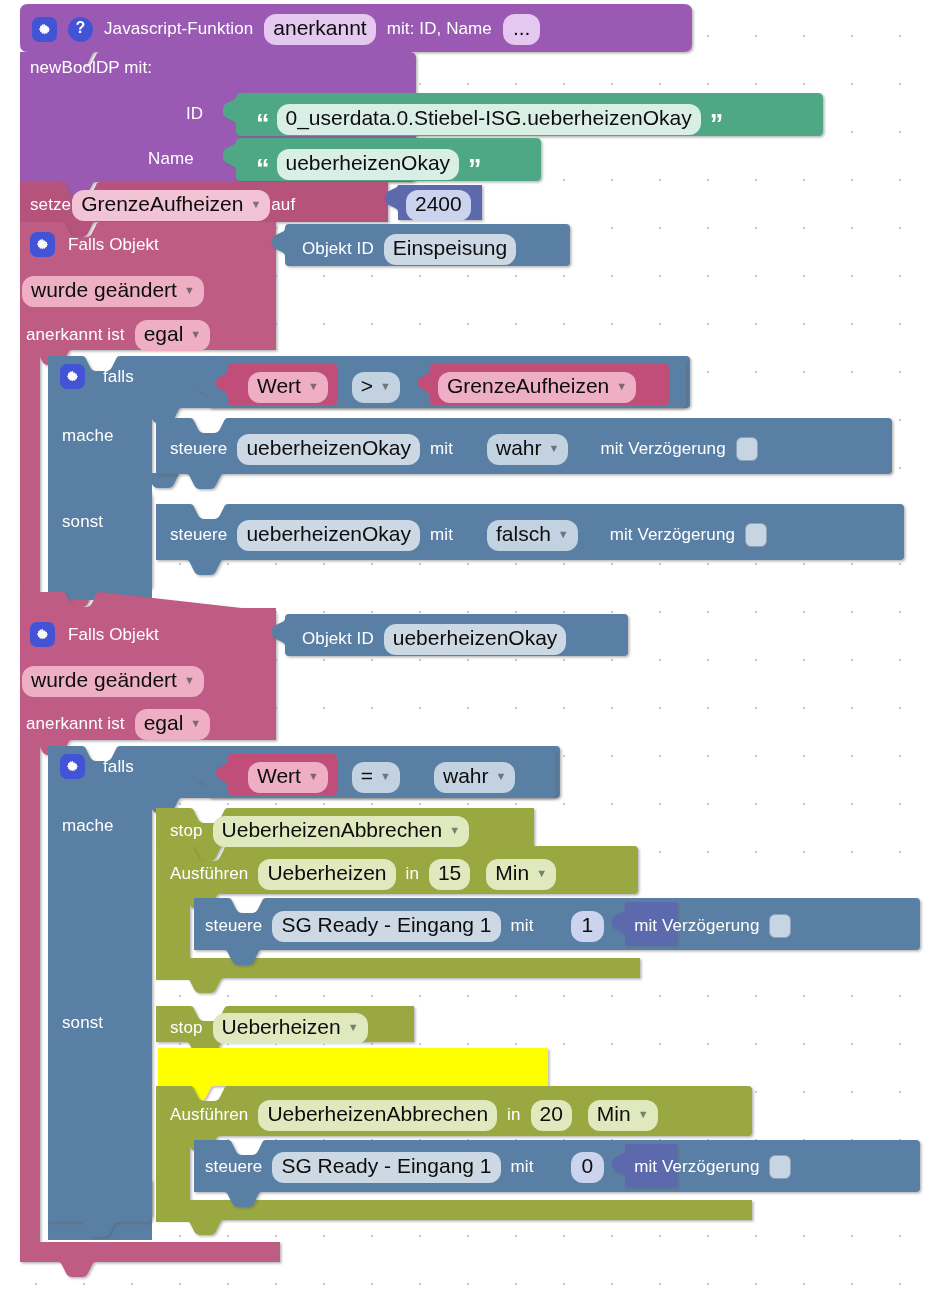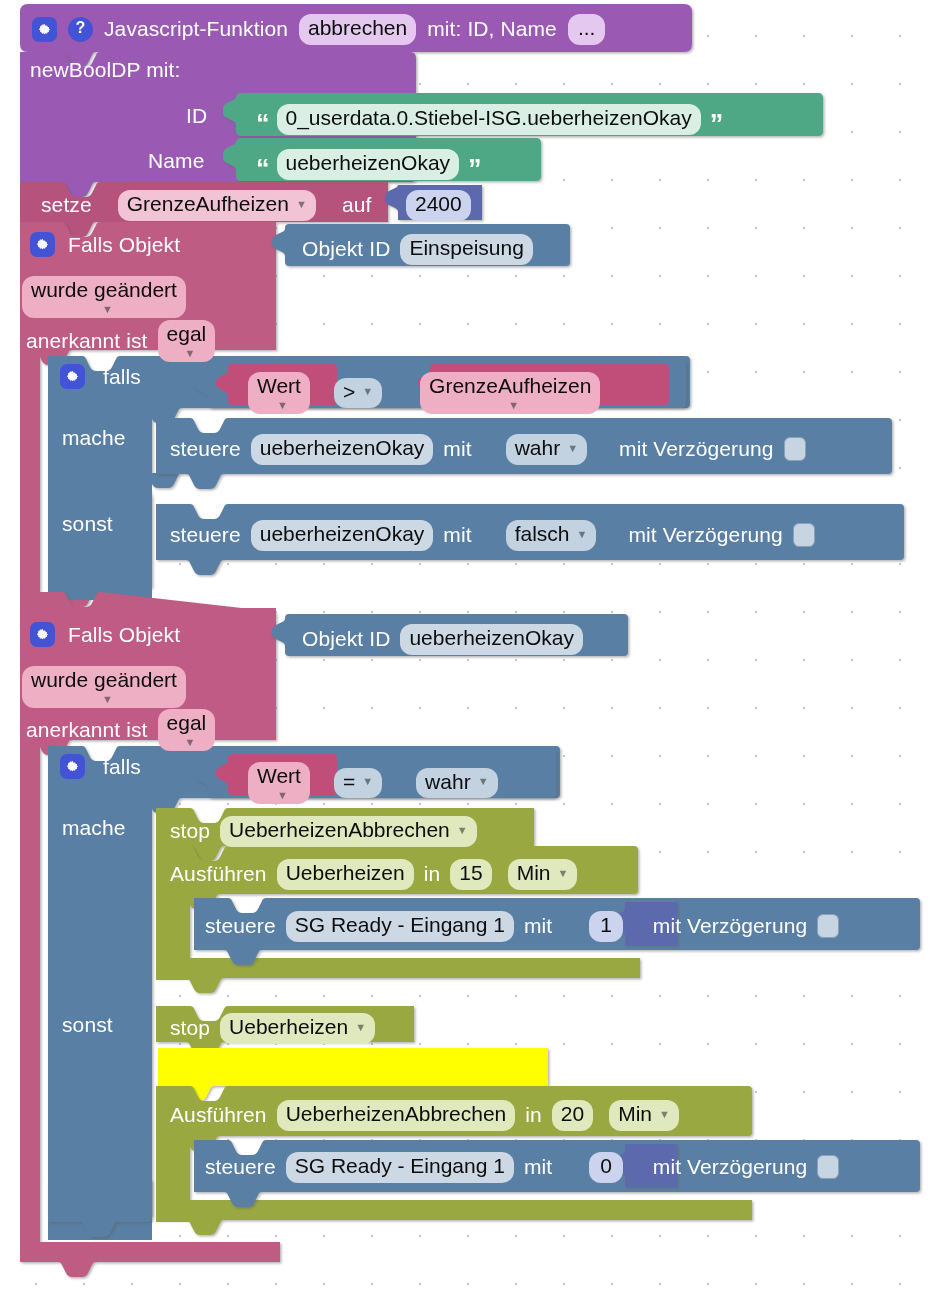--- a/index.html
+++ b/index.html
@@ -14,38 +14,38 @@
   #workspace{
     position:absolute;inset:0;
     background-color:#ffffff;
     background-image:
        radial-gradient(circle, #c9c2d4 1.1px, rgba(0,0,0,0) 1.2px);
     background-size:48px 48px;
     background-position:12px 12px;
   }
   .layer{position:absolute;left:0;top:0;width:930px;height:1294px;}
   .row{position:absolute;display:flex;align-items:center;white-space:nowrap;}
-  .lbl{color:#ffffff;font-size:21px;letter-spacing:.1px;}
+  .lbl{color:#ffffff;font-size:17px;letter-spacing:.1px;}
   .lbl.dark{color:#17202a;}
 
   
   .field{
     display:inline-flex;align-items:center;
     border-radius:12px;
     padding:1px 9px 3px 9px;
     font-size:21px;color:#0d0d0d;
     line-height:1.28;
   }
   .field .caret{
     margin-left:7px;font-size:11px;line-height:1;
     opacity:.55;color:#2b2b2b;
   }
   .f-purple     {background:#e4c8ef;}
   .f-rose       {background:#f2c3d5;}
-  .f-crimson    {background:#eeafc4;flex-direction:column;}
+  .f-crimson    {background:#eeafc4;}
   .f-green      {background:#d9efe6;}
   .f-steel      {background:#ccd8e4;}
   .f-steel2     {background:#c2d2e0;}
   .f-olive      {background:#e0e8bd;text-align:right;}
   .f-math       {background:#ccd3ee;}
 
   
   .icn{
     width:25px;height:25px;border-radius:7px;
     background:#4353d6;display:inline-flex;
@@ -215,21 +215,21 @@
       <span class="icn">
         <svg width="15" height="15" viewBox="0 0 24 24" fill="#ffffff">
           <path d="M12 8a4 4 0 100 8 4 4 0 000-8zm0 6a2 2 0 110-4 2 2 0 010 4z"></path>
           <path d="M21 12l-2-1.3.2-2.3-2.2-.9-1-2.1-2.3.5L12 2.8l-1.7 1.6-2.3-.5-1 2.1-2.2.9.2 2.3L3 12l2 1.3-.2 2.3 2.2.9 1 2.1 2.3-.5 1.7 1.6 1.7-1.6 2.3.5 1-2.1 2.2-.9-.2-2.3z" opacity=".95"></path>
         </svg>
       </span>
       <span class="icn round">
         <span style="color:#fff;font-size:16px;font-weight:bold;line-height:1;position:relative;top:-1px;">?</span>
       </span>
       <span class="lbl">Javascript-Funktion</span>
-      <span class="field f-purple">abbrechen</span>
+      <span class="field f-purple">anerkannt</span>
       <span class="lbl">mit: ID, Name</span>
       <span class="field f-purple" style="padding:1px 10px 3px;">...</span>
     </div>
 
     <div class="row" style="left:30px;top:58px;">
       <span class="lbl">newBoolDP  mit:</span>
     </div>
     <div class="row" style="left:186px;top:104px;">
       <span class="lbl">ID</span>
     </div>
@@ -242,21 +242,21 @@
       <span class="field f-green">0_userdata.0.Stiebel-ISG.ueberheizenOkay</span>
       <span class="quote">”</span>
     </div>
 
     <div class="row" style="left:256px;top:149px;gap:9px;">
       <span class="quote">“</span>
       <span class="field f-green">ueberheizenOkay</span>
       <span class="quote">”</span>
     </div>
 
-    <div class="row" style="left:30px;top:190px;gap:26px;margin-left:11px;">
+    <div class="row" style="left:30px;top:190px;gap:1px;">
       <span class="lbl">setze</span>
       <span class="field f-rose">
         <span>GrenzeAufheizen</span>
         <span class="caret">▼</span>
       </span>
       <span class="lbl">auf</span>
     </div>
     <div class="row" style="left:406px;top:190px;">
       <span class="field f-math">2400</span>
     </div>

